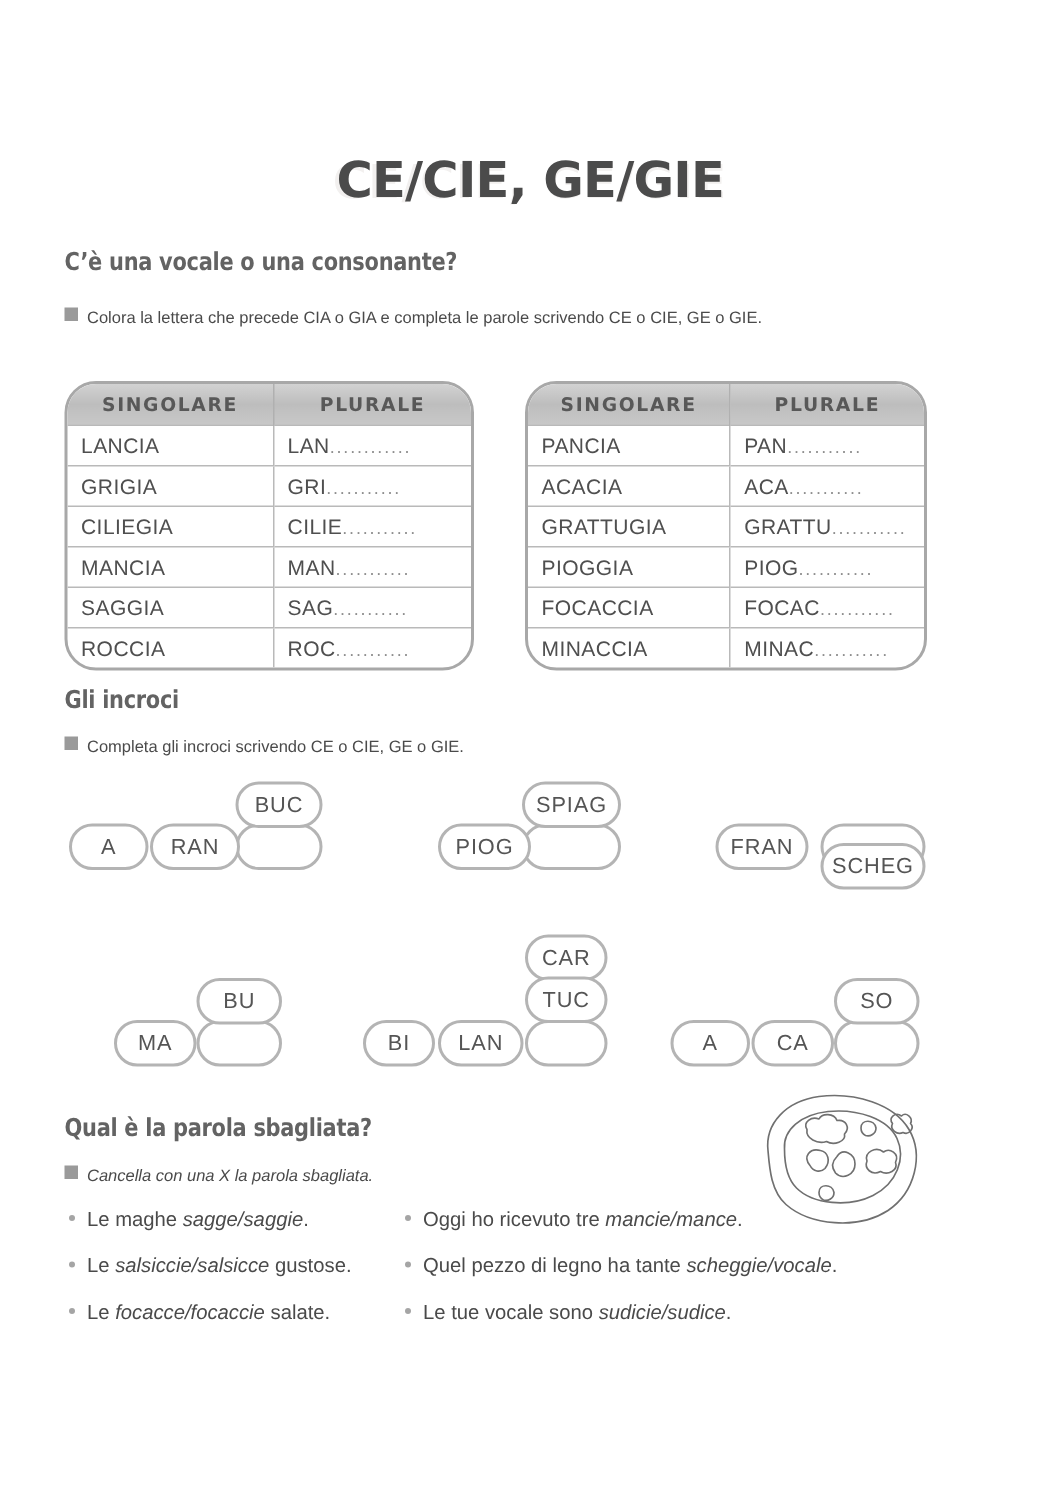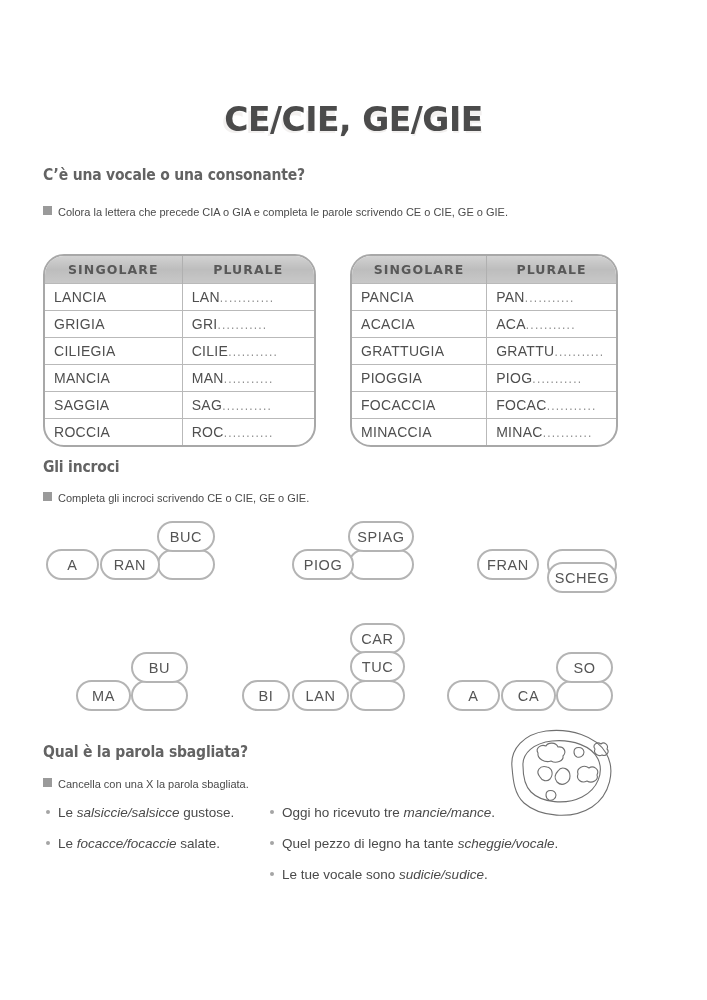--- a/index.html
+++ b/index.html
@@ -67,21 +67,21 @@
   
   .instruction {
     position: absolute;
     left: 43px;
     font-size: 11px;
     line-height: 19px;
     color: #4a4a4a;
   }
   #instr-1 { top: 203px; width: 540px; }
   #instr-2 { top: 489px; width: 520px; }
-  #instr-3 { top: 775px; width: 520px; }
+  #instr-3 { top: 775px; width: 520px; font-style: italic; }
   .sq-bullet {
     display: inline-block;
     width: 9px;
     height: 9px;
     background: #9a9a9a;
     margin-right: 6px;
     vertical-align: 1px;
   }
 
   
@@ -308,20 +308,21 @@
       <path d="M74 25 C74 19 83 19 84 25 C84 29 80 31 77 30 C75 29 74 27 74 25 Z"></path>
       <path d="M95 22 C92 18 97 14 101 17 C104 14 109 18 107 22 C110 25 106 30 102 28 C98 30 93 26 95 22 Z"></path>
       <path d="M40 50 C35 44 40 38 47 40 C52 41 54 47 50 52 C47 55 42 54 40 50 Z"></path>
       <path d="M58 44 C62 38 70 42 70 49 C70 56 62 60 57 55 C54 51 55 47 58 44 Z"></path>
       <path d="M78 47 C76 41 84 37 89 41 C93 38 100 42 97 48 C99 53 92 57 87 54 C81 57 76 52 78 47 Z"></path>
       <path d="M46 68 C46 62 55 62 56 68 C56 72 52 74 49 73 C47 72 46 70 46 68 Z"></path>
     </g>
   </svg>
 
   <div class="sentence-list" id="list-left">
+      <div class="sentence"><span class="dot-bullet"></span><span>Le maghe </span><span class="it">sagge/saggie</span><span>.</span></div>
       <div class="sentence"><span class="dot-bullet"></span><span>Le </span><span class="it">salsiccie/salsicce</span><span> gustose.</span></div>
       <div class="sentence"><span class="dot-bullet"></span><span>Le </span><span class="it">focacce/focaccie</span><span> salate.</span></div>
     </div>
   <div class="sentence-list" id="list-right">
       <div class="sentence"><span class="dot-bullet"></span><span>Oggi ho ricevuto tre </span><span class="it">mancie/mance</span><span>.</span></div>
       <div class="sentence"><span class="dot-bullet"></span><span>Quel pezzo di legno ha tante </span><span class="it">scheggie/vocale</span><span>.</span></div>
       <div class="sentence"><span class="dot-bullet"></span><span>Le tue vocale sono </span><span class="it">sudicie/sudice</span><span>.</span></div>
     </div>
 
 </div>

